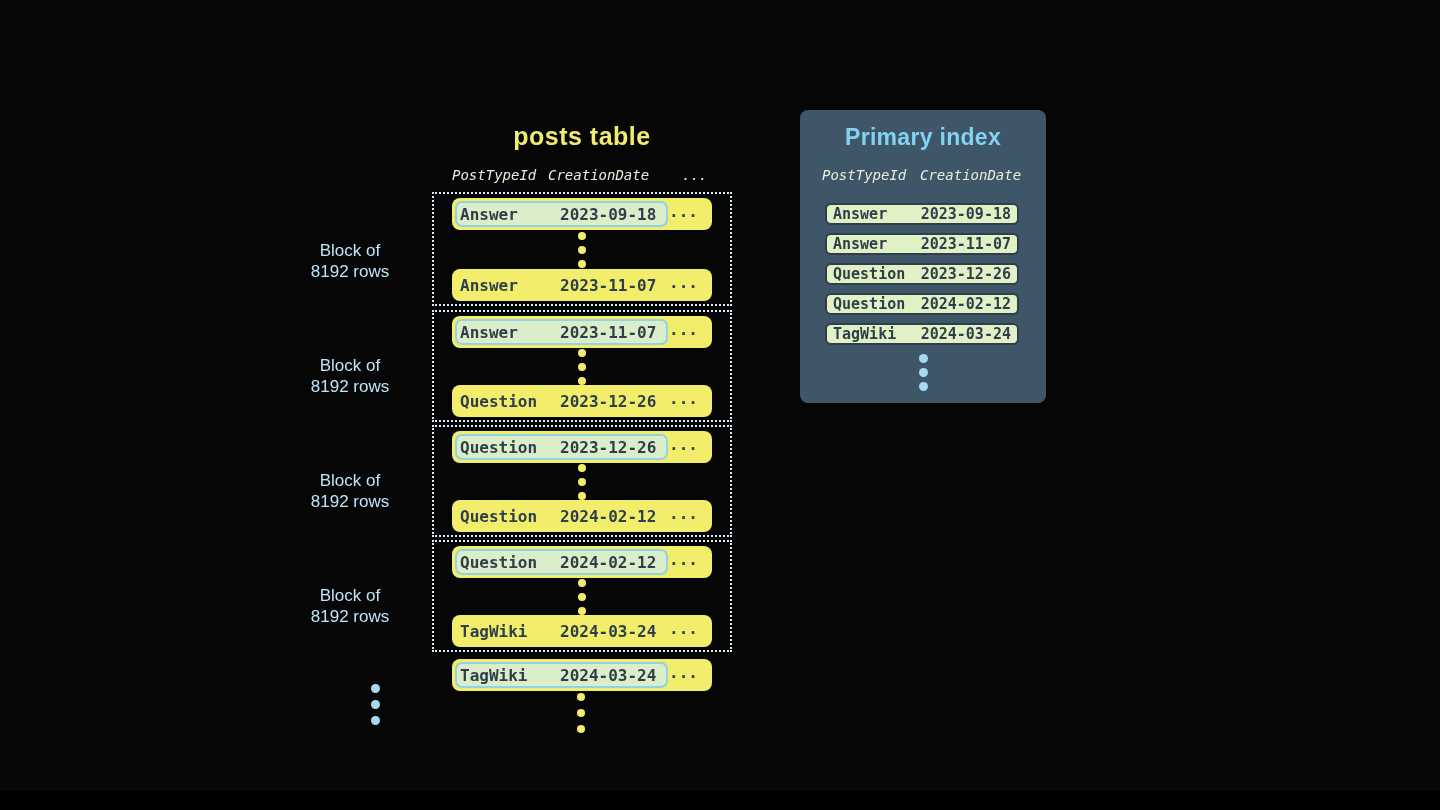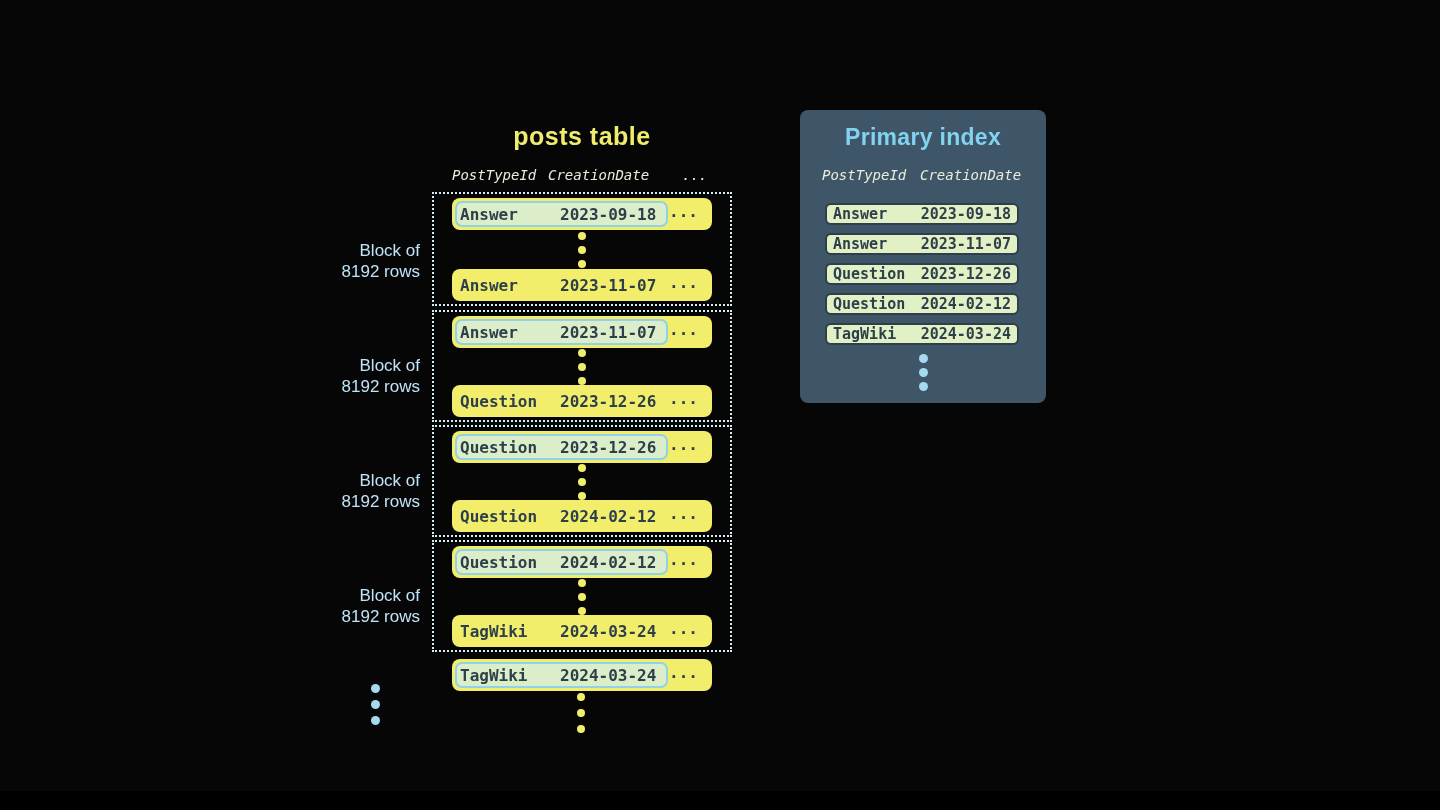--- a/index.html
+++ b/index.html
@@ -67,21 +67,21 @@
   .pdate{display:inline-block;white-space:pre;}
   .pmore{position:absolute;right:14px;top:4px;}
 
   .vdots{display:flex;flex-direction:column;align-items:center;align-self:center;gap:6px;}
   .vdots i{display:block;width:8px;height:8px;border-radius:50%;}
   .ydots i{background:var(--row-yellow);}
   .bdots i{background:var(--panel-dot-blue);width:9px;height:9px;}
 
   .block-label{
     position:absolute;left:280px;width:140px;
-    text-align:right;color:var(--label-blue);
+    text-align:center;color:var(--label-blue);
     font-size:17px;line-height:21px;font-weight:400;
   }
 
   .overflow-row{position:absolute;left:452px;top:659px;width:260px;}
   .bottom-ydots{position:absolute;left:577px;top:693px;}
   .left-bdots{position:absolute;left:371px;top:684px;gap:7px;}
 
   
   .index-panel{
     position:absolute;left:800px;top:110px;width:246px;height:293px;

